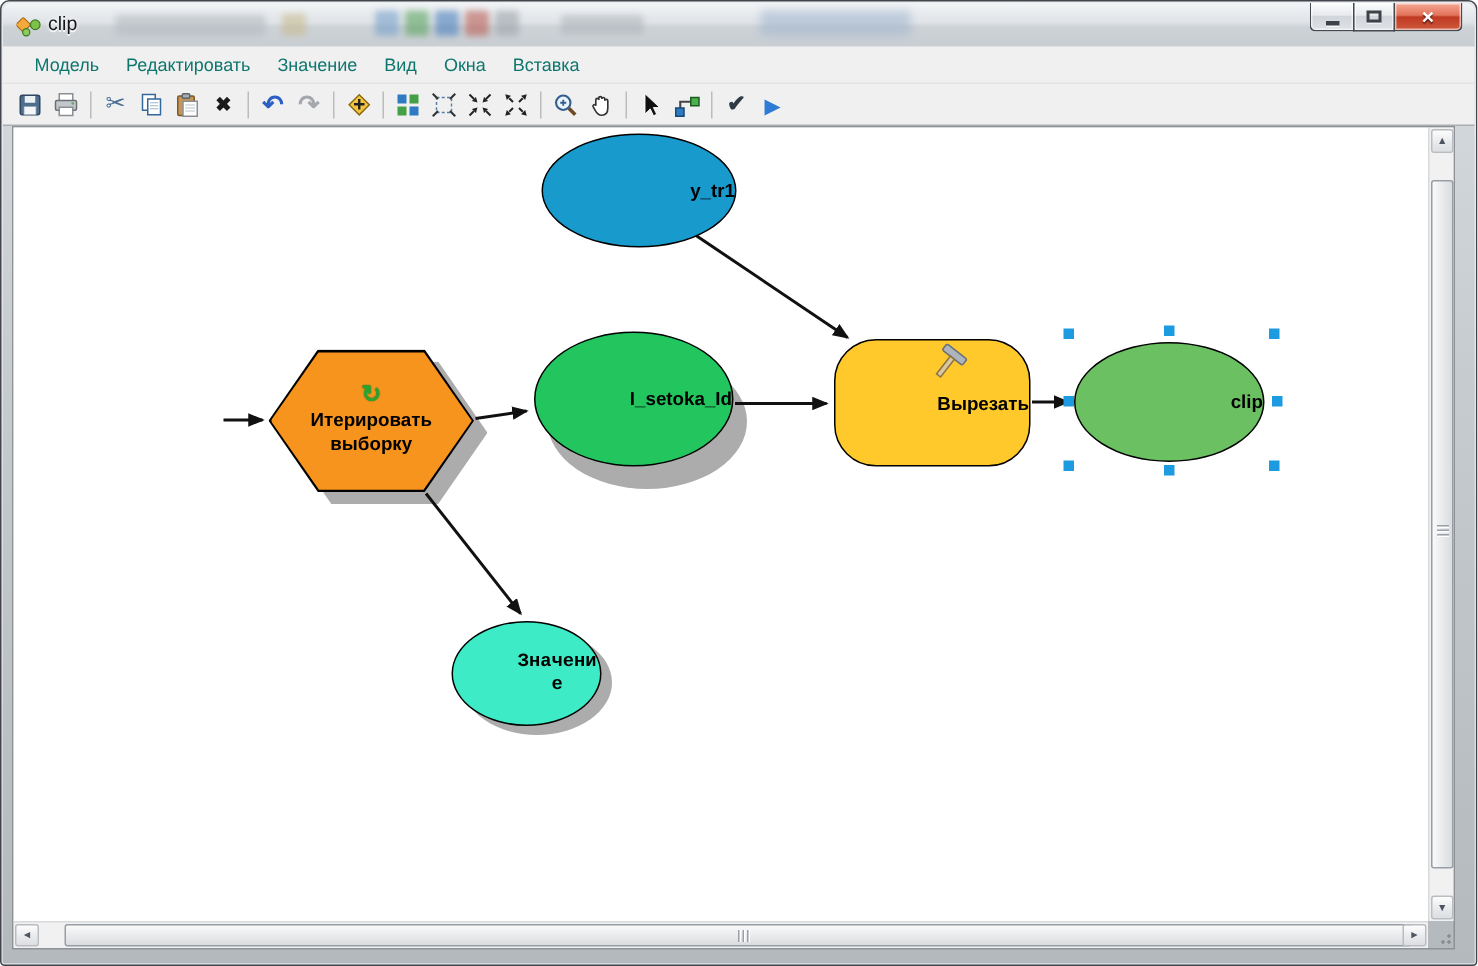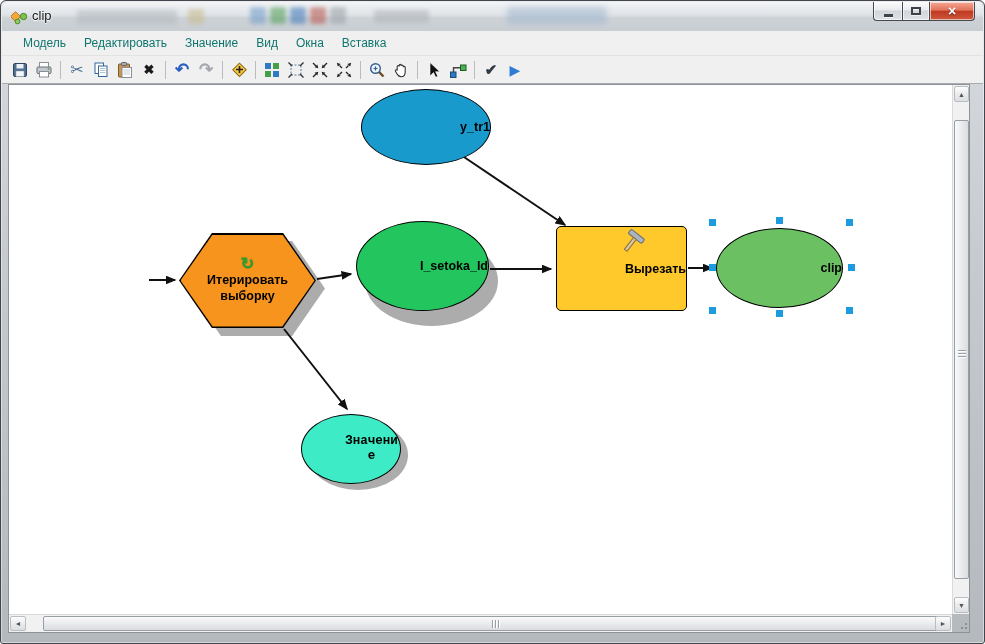--- a/index.html
+++ b/index.html
@@ -76,21 +76,21 @@
   .hex-inner{ position:absolute; left:1.5px; top:1.5px; right:1.5px; bottom:1.5px;
     background:#F7941E; clip-path:polygon(0 50%,24% 0,76% 0,100% 50%,76% 100%,24% 100%);
     display:flex; flex-direction:column; align-items:center; justify-content:center; }
   .hex-shadow{ position:absolute; left:179px; top:156px; width:137px; height:95px;
     background:#ACACAC; clip-path:polygon(0 50%,24% 0,76% 0,100% 50%,76% 100%,24% 100%); }
   .iterate-glyph{ color:#2FA12F; font-size:16px; font-weight:bold; line-height:1; margin-bottom:1px;
     text-shadow:0 0 1px #1d6e1d; }
   .hex-label{ width:106px; font-size:12.5px; font-weight:bold; line-height:1.25; text-align:center; }
 
   .n-tool{ left:547px; top:141px; width:131px; height:85px; background:#FFC92C;
-    border:1.5px solid #000; border-radius:5px; }
+    border:1.5px solid #000; border-radius:28px; }
   .hammer{ position:absolute; left:610px; top:144px; width:26px; height:26px; }
 
   .arrows{ position:absolute; left:0; top:0; }
 
   .handle{ position:absolute; width:7px; height:7px; background:#1C9BE0; }
 
   
   .vscroll{ position:absolute; left:951px; top:84px; width:17px; height:529px; background:#F1F1F2;
     border-left:1px solid #D9DADC; }
   .hscroll{ position:absolute; left:8px; top:613px; width:943px; height:18px; background:#F1F1F2;

